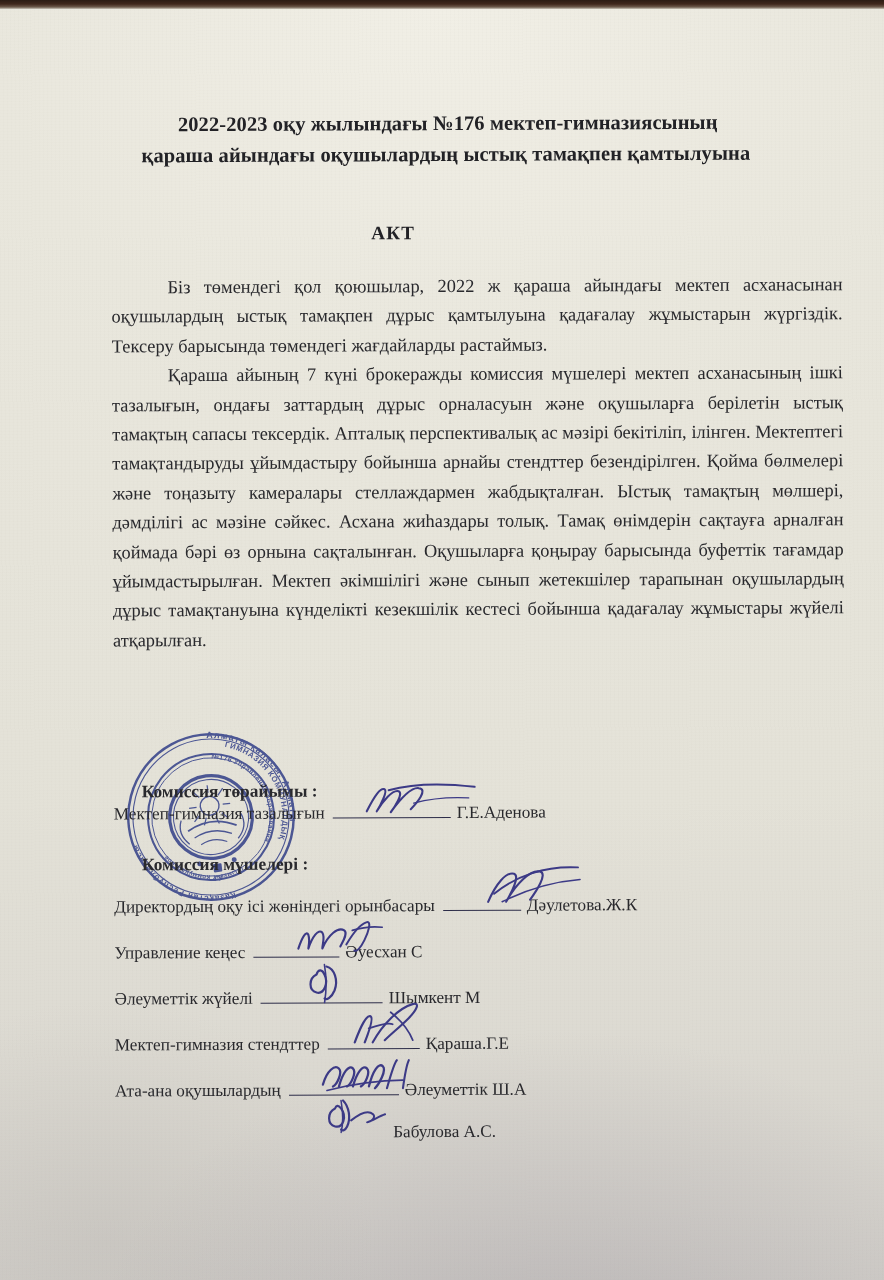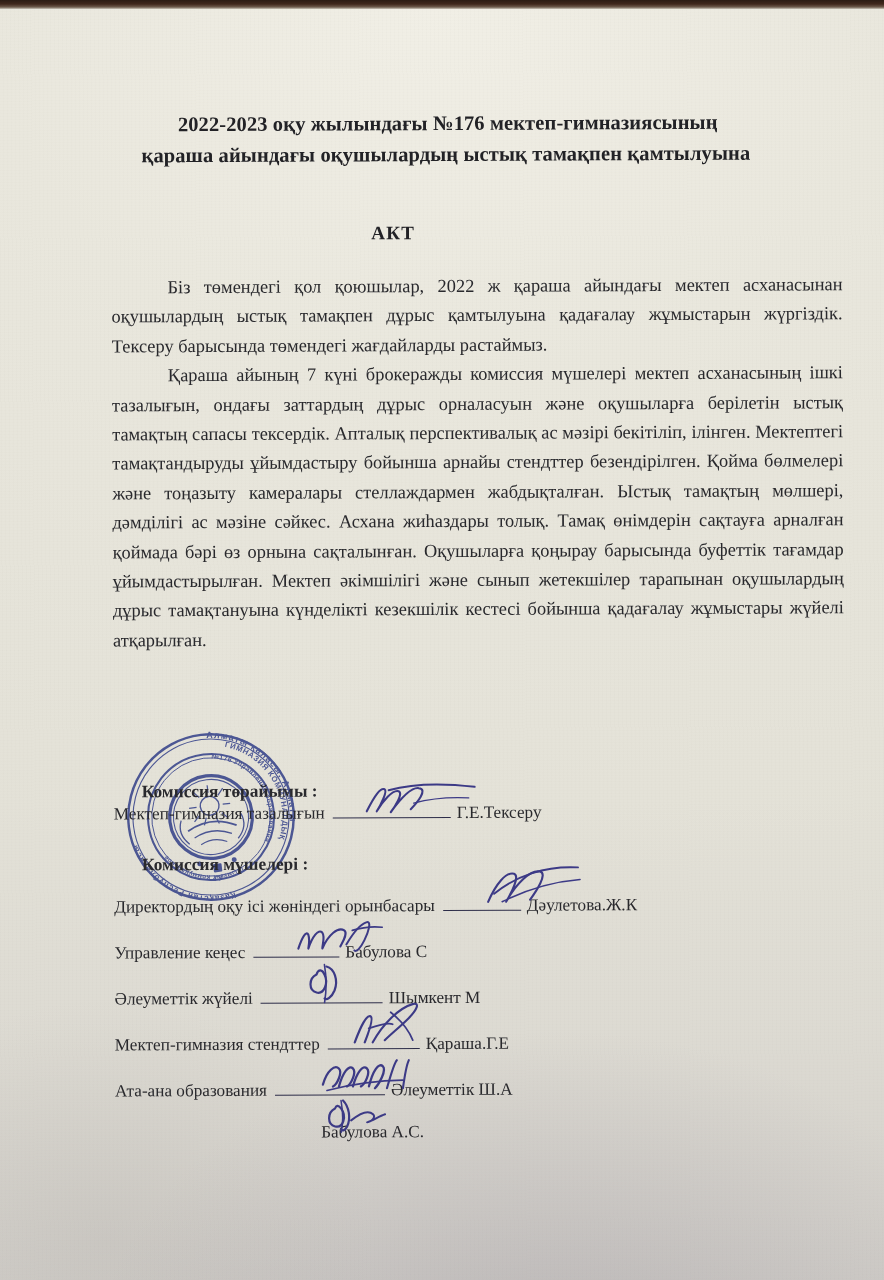--- a/index.html
+++ b/index.html
@@ -255,21 +255,21 @@
       <p>Қараша   айының 7 күні брокеражды комиссия мүшелері мектеп асханасының ішкі тазалығын, ондағы заттардың дұрыс орналасуын және оқушыларға берілетін ыстық тамақтың сапасы тексердік. Апталық перспективалық ас мәзірі бекітіліп, ілінген.  Мектептегі тамақтандыруды ұйымдастыру бойынша  арнайы стендттер безендірілген. Қойма бөлмелері және тоңазыту камералары стеллаждармен   жабдықталған. Ыстық тамақтың мөлшері, дәмділігі  ас мәзіне сәйкес. Асхана жиһаздары толық. Тамақ өнімдерін сақтауға  арналған қоймада бәрі өз орнына сақталынған. Оқушыларға қоңырау барысында буфеттік тағамдар ұйымдастырылған. Мектеп әкімшілігі және сынып жетекшілер тарапынан оқушылардың дұрыс тамақтануына күнделікті кезекшілік кестесі бойынша қадағалау жұмыстары жүйелі атқарылған.</p>
     </div>
 
     <div class="sig-block">
 
       <div class="sig-role-head" style="margin-bottom:2px;">Комиссия төрайымы :</div>
 
       <div class="sig-row" style="margin-bottom:30px;">
         <span class="sig-label">Мектеп-гимназия тазалығын</span>
         <span class="sig-rule" style="width:118px;"></span>
-        <span class="sig-name">Г.Е.Тексеру</span>
+        <span class="sig-name">Г.Е.Аденова</span>
         <span class="ink" style="left:245px;top:-22px;">
           <svg width="130" height="34" viewBox="0 0 130 34">
             <path d="M8,30 C16,14 22,6 26,8 C29,10 22,24 18,30 C24,20 34,8 40,10 C45,12 36,26 32,31 C40,20 52,6 60,7 C70,8 58,22 52,28" stroke-width="2.1"></path>
             <path d="M30,9 C52,3 84,2 116,6" stroke-width="2"></path>
             <path d="M55,22 C70,18 92,16 110,17" stroke-width="1.4"></path>
           </svg>
         </span>
       </div>
 
       <div class="sig-role-head" style="margin-bottom:22px;">Комиссия мүшелері :</div>
@@ -283,21 +283,21 @@
             <path d="M6,36 C14,18 24,6 32,8 C38,10 30,26 24,36 C34,18 48,4 58,6 C66,8 54,26 48,34" stroke-width="2.1"></path>
             <path d="M12,28 C34,10 64,0 96,2" stroke-width="1.9"></path>
             <path d="M20,36 C44,24 72,16 98,14" stroke-width="1.5"></path>
           </svg>
         </span>
       </div>
 
       <div class="sig-row" style="margin-bottom:26px;">
         <span class="sig-label">Управление кеңес</span>
         <span class="sig-rule" style="width:86px;"></span>
-        <span class="sig-name">Бабулова С</span>
+        <span class="sig-name">Әуесхан С</span>
         <span class="ink" style="left:180px;top:-26px;">
           <svg width="105" height="38" viewBox="0 0 105 38">
             <path d="M4,32 C8,20 12,14 14,18 C16,24 14,30 14,32 C18,20 24,12 28,16 C31,20 28,28 28,32 C34,18 44,10 50,14 C54,17 48,26 46,30" stroke-width="2.1"></path>
             <path d="M52,28 C58,18 66,8 72,6 C78,4 74,16 70,24 C66,32 62,36 60,34" stroke-width="2"></path>
             <path d="M58,14 C68,11 80,10 88,11" stroke-width="1.7"></path>
           </svg>
         </span>
       </div>
 
       <div class="sig-row" style="margin-bottom:26px;">
@@ -321,39 +321,39 @@
           <svg width="100" height="46" viewBox="0 0 100 46">
             <path d="M8,40 C14,24 20,12 24,14 C27,16 22,30 18,40" stroke-width="2.2"></path>
             <path d="M22,26 C34,22 42,20 46,22" stroke-width="1.8"></path>
             <path d="M26,40 C36,22 52,6 66,2 C74,0 70,8 62,16 C54,24 44,32 38,38" stroke-width="2.1"></path>
             <path d="M44,10 C54,18 62,28 66,38" stroke-width="1.7"></path>
           </svg>
         </span>
       </div>
 
       <div class="sig-row" style="margin-bottom:22px;">
-        <span class="sig-label">Ата-ана образования</span>
+        <span class="sig-label">Ата-ана оқушылардың</span>
         <span class="sig-rule" style="width:110px;"></span>
         <span class="sig-name">Әлеуметтік Ш.А</span>
         <span class="ink" style="left:202px;top:-24px;">
           <svg width="108" height="38" viewBox="0 0 108 38">
             <path d="M6,28 C10,14 18,8 22,12 C26,16 20,28 16,30" stroke-width="2.3"></path>
             <path d="M22,30 C26,16 32,8 36,12 C40,16 34,28 30,30" stroke-width="2.3"></path>
             <path d="M36,30 C40,16 46,8 50,12 C54,16 48,28 44,30" stroke-width="2.3"></path>
             <path d="M52,30 C56,14 62,6 66,10 C70,14 62,28 58,32" stroke-width="2.3"></path>
             <path d="M70,32 C74,18 78,6 80,4" stroke-width="2.1"></path>
             <path d="M86,32 C88,18 90,8 92,4" stroke-width="2.1"></path>
             <path d="M10,34 C34,28 62,24 86,24" stroke-width="1.6"></path>
           </svg>
         </span>
       </div>
 
       <div class="sig-row" style="margin-left:206px;">
         <span class="sig-label"></span>
-        <span class="sig-name" style="">Бабулова А.С.</span>
+        <span class="sig-name" style="margin-left:72px;">Бабулова А.С.</span>
         <span class="ink" style="left:0px;top:-24px;">
           <svg width="86" height="36" viewBox="0 0 86 36">
             <path d="M14,10 C6,14 6,26 14,28 C22,30 26,18 20,10 C17,6 15,7 14,10" stroke-width="2.2"></path>
             <path d="M22,2 C28,8 30,20 26,28 C24,32 21,33 20,31" stroke-width="2.2"></path>
             <path d="M20,2 C22,14 22,26 20,34" stroke-width="1.5"></path>
             <path d="M30,22 C40,14 48,12 52,16 C55,19 50,24 46,24 C52,22 58,18 64,16" stroke-width="2"></path>
           </svg>
         </span>
       </div>
 

